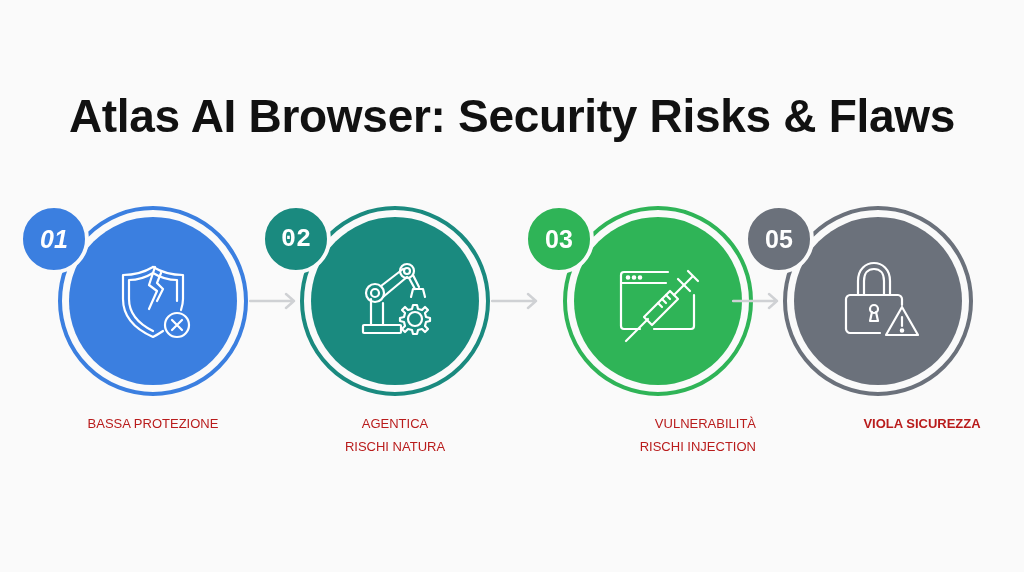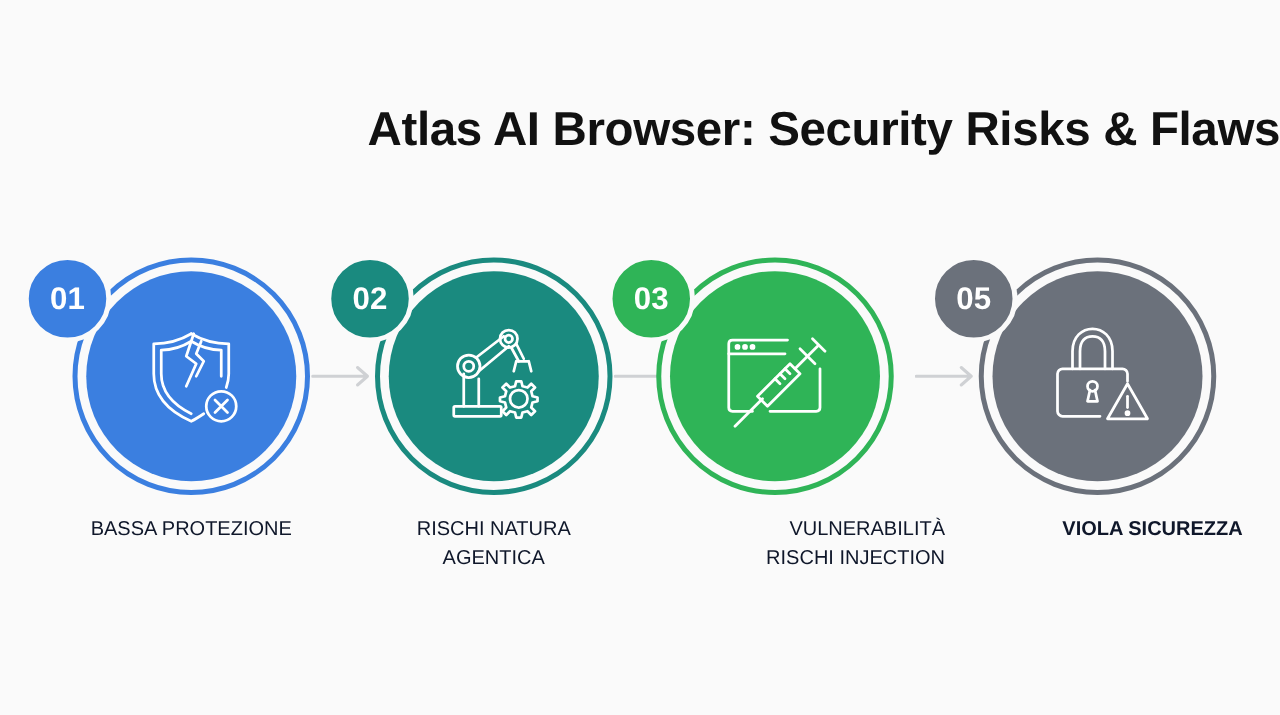--- a/index.html
+++ b/index.html
@@ -12,22 +12,22 @@
       background: #fafafa;
       position: relative;
       overflow: hidden;
       font-family: "Liberation Sans", "DejaVu Sans", sans-serif;
     }
     .title {
       position: absolute;
       left: 0;
       right: 0;
       top: 58px;
-      text-align: right;
-      font-size: 38px;
+      text-align: center;
+      font-size: 46px;
       font-weight: bold;
       color: #111111;
       letter-spacing: -0.3px;
     }
     .step {
       position: absolute;
       top: 206px;
       width: 190px;
       height: 190px;
     }
@@ -74,23 +74,23 @@
       justify-content: center;
       color: #ffffff;
       font-weight: bold;
       font-size: 25px;
     }
     .label {
       position: absolute;
       top: 412px;
       width: 240px;
       text-align: center;
-      font-size: 16px;
+      font-size: 13px;
       line-height: 23px;
-      color: #0f172a;
+      color: #b91c1c;
     }
     .label span { display: block; }
     .arrow {
       position: absolute;
       top: 292px;
       width: 48px;
       height: 18px;
     }
     .arrow svg {
       width: 48px; height: 18px;
@@ -99,21 +99,21 @@
       stroke-width: 2.4;
       stroke-linecap: round;
       stroke-linejoin: round;
     }
   </style>
 </head>
 <body>
 
 <h1 class="title">Atlas AI Browser: Security Risks &amp; Flaws</h1>
 
-<div class="step" style="left:58px; --c:#3b7fe0;">
+<div class="step" style="left:58px;font-style:italic; --c:#3b7fe0;">
   <div class="ring"></div>
   <div class="fill">
     <svg viewBox="0 0 96 96">
       <path d="M48 14 C38 20 28 22 18 22 L18 46 C18 64 30 76 48 84 C52 82 55 80 58 78"></path>
       <path d="M48 14 C58 20 68 22 78 22 L78 46 C78 50 77 54 76 57"></path>
       <path d="M48 20 C40 25 32 27 24 27 L24 46 C24 61 34 71 48 78"></path>
       <path d="M48 20 C56 25 64 27 72 27 L72 48"></path>
       <path d="M50 14 L44 32 L52 38 L44 56"></path>
       <path d="M56 20 L52 30 L58 36 L52 48"></path>
       <circle cx="72" cy="72" r="12"></circle>
@@ -122,21 +122,21 @@
   </div>
   <div class="badge">01</div>
 </div>
 
 <div class="arrow" style="left:249px;">
   <svg viewBox="0 0 48 18">
     <path d="M1 9 L45 9 M37 2 L45 9 L37 16"></path>
   </svg>
 </div>
 
-<div class="step" style="left:300px; --c:#1a8a7f;">
+<div class="step" style="left:300px;font-family:Liberation Mono, monospace; --c:#1a8a7f;">
   <div class="ring"></div>
   <div class="fill">
     <svg viewBox="0 0 96 96">
       <rect x="16" y="72" width="38" height="8" rx="1"></rect>
       <path d="M24 72 L24 46 M36 72 L36 50"></path>
       <circle cx="28" cy="40" r="9"></circle>
       <circle cx="28" cy="40" r="4"></circle>
       <path d="M34 33 L56 16 M36 44 L60 24"></path>
       <circle cx="60" cy="18" r="7"></circle>
       <circle cx="60" cy="18" r="3"></circle>
@@ -148,21 +148,21 @@
   </div>
   <div class="badge">02</div>
 </div>
 
 <div class="arrow" style="left:491px;">
   <svg viewBox="0 0 48 18">
     <path d="M1 9 L45 9 M37 2 L45 9 L37 16"></path>
   </svg>
 </div>
 
-<div class="step" style="left:525px; --c:#2fb457;">
+<div class="step" style="left:563px; --c:#2fb457;">
   <div class="ring"></div>
   <div class="fill">
     <svg viewBox="0 0 96 96">
       <path d="M30 76 L14 76 C12 76 11 75 11 73 L11 22 C11 20 12 19 14 19 L58 19"></path>
       <path d="M11 30 L56 30"></path>
       <path d="M84 42 L84 73 C84 75 83 76 81 76 L44 76"></path>
       <circle cx="18" cy="24.5" r="1.2" fill="#ffffff"></circle>
       <circle cx="24" cy="24.5" r="1.2" fill="#ffffff"></circle>
       <circle cx="30" cy="24.5" r="1.2" fill="#ffffff"></circle>
       <path d="M34 64 L60 38 L68 46 L42 72 Z"></path>
@@ -197,22 +197,22 @@
       <circle cx="72" cy="77.5" r="1.2" fill="#ffffff"></circle>
     </svg>
   </div>
   <div class="badge">05</div>
 </div>
 
 <div class="label" style="left:33px;">
   <span>BASSA PROTEZIONE</span>
 </div>
 <div class="label" style="left:275px;">
+  <span>AGENTICA</span>
   <span>RISCHI NATURA</span>
-  <span>AGENTICA</span>
 </div>
 <div class="label" style="left:516px;text-align:right;">
   <span>VULNERABILITÀ</span>
   <span>RISCHI INJECTION</span>
 </div>
 <div class="label" style="left:802px;font-weight:bold;">
   <span>VIOLA SICUREZZA</span>
 </div>
 
 </body></html>

